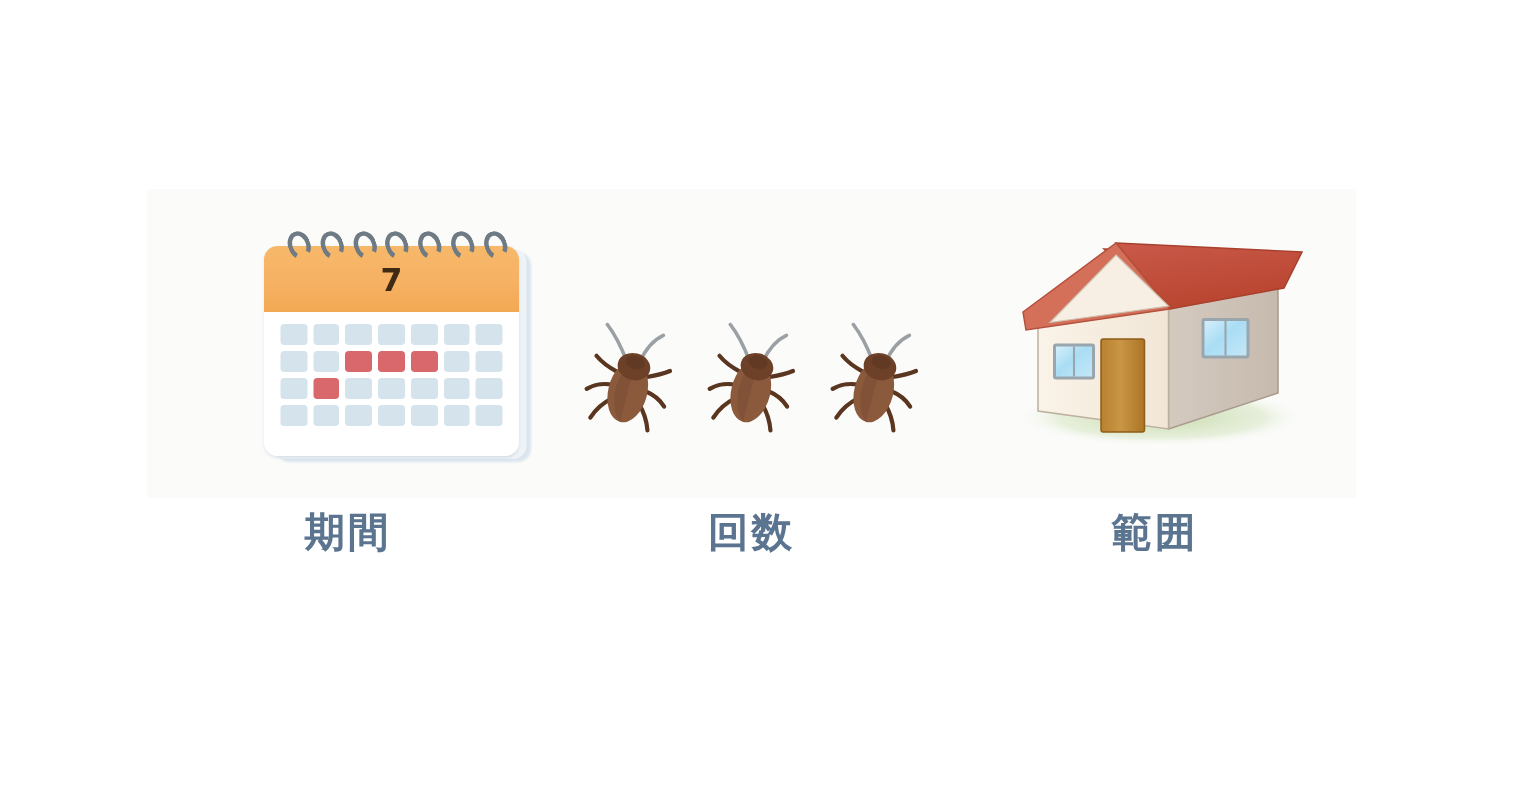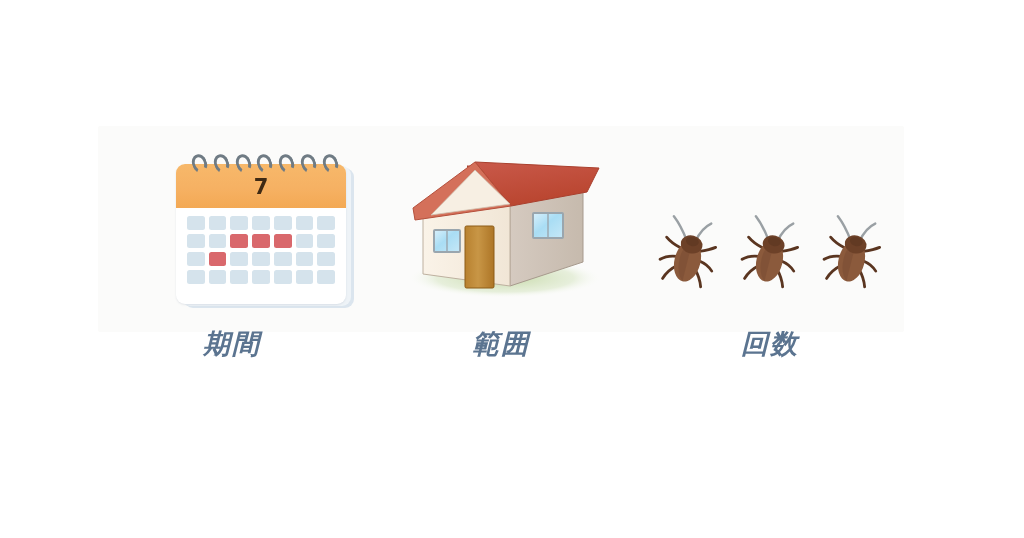--- a/index.html
+++ b/index.html
@@ -53,28 +53,27 @@
     align-items: center;
   }
 
   .art {
     position: relative;
     width: 268px;
     height: 200px;
   }
 
   .caption {
-    margin-top: 4px;
+    margin-top: 16px;
     font-size: 27px;
     font-weight: 700;
     letter-spacing: 2px;
     color: #5b7490;
     line-height: 1;
     white-space: nowrap;
-    font-style: italic;
   }
 
   
   .calendar-wrap {
     position: absolute;
     left: 78px;
     top: 28px;
     width: 182px;
     height: 160px;
   }
@@ -238,80 +237,20 @@
               <div class="ring"></div>
               <div class="ring"></div>
               <div class="ring"></div>
               <div class="ring"></div>
               <div class="ring"></div>
               <div class="ring"></div>
             </div>
         </div>
       </div>
       <div class="caption">期間</div>
-    </div>
-
-    <div class="column">
-      <div class="art">
-        <svg class="house" viewBox="0 0 230 165">
-          <defs>
-            <radialGradient id="grassGrad" cx="50%" cy="50%" r="50%">
-              <stop offset="0%" stop-color="#c3d7a4" stop-opacity=".95"></stop>
-              <stop offset="70%" stop-color="#d6e5c2" stop-opacity=".55"></stop>
-              <stop offset="100%" stop-color="#ffffff" stop-opacity="0"></stop>
-            </radialGradient>
-            <linearGradient id="roofMain" x1="0" y1="0" x2="0.4" y2="1">
-              <stop offset="0%" stop-color="#c9594a"></stop>
-              <stop offset="100%" stop-color="#b9452f"></stop>
-            </linearGradient>
-            <linearGradient id="frontWall" x1="0" y1="0" x2="1" y2="0">
-              <stop offset="0%" stop-color="#faf3e8"></stop>
-              <stop offset="100%" stop-color="#f1e6d6"></stop>
-            </linearGradient>
-            <linearGradient id="sideWall" x1="0" y1="0" x2="1" y2="0">
-              <stop offset="0%" stop-color="#d5cac0"></stop>
-              <stop offset="100%" stop-color="#c6baad"></stop>
-            </linearGradient>
-            <linearGradient id="winGrad" x1="0" y1="0" x2="1" y2="1">
-              <stop offset="0%" stop-color="#d9f0fb"></stop>
-              <stop offset="45%" stop-color="#a9ddf4"></stop>
-              <stop offset="100%" stop-color="#c6e8f7"></stop>
-            </linearGradient>
-            <linearGradient id="doorGrad" x1="0" y1="0" x2="1" y2="0">
-              <stop offset="0%" stop-color="#b8812f"></stop>
-              <stop offset="45%" stop-color="#c89646"></stop>
-              <stop offset="100%" stop-color="#ad7526"></stop>
-            </linearGradient>
-          </defs>
-
-          <ellipse cx="118" cy="132" rx="98" ry="20" fill="url(#grassGrad)"></ellipse>
-
-          <polygon points="123,56 196,36 196,116 123,140" fill="url(#sideWall)" stroke="#a79a8d" stroke-width="1"></polygon>
-
-          <polygon points="36,70 123,56 123,140 36,128" fill="url(#frontWall)" stroke="#bdb09f" stroke-width="1"></polygon>
-
-          <polygon points="80,20 208,24 196,42 123,58" fill="url(#roofMain)" stroke="#a9402e" stroke-width="1"></polygon>
-          <polygon points="80,20 208,24 196,42 123,58" fill="none"></polygon>
-
-          <polygon points="88,16 212,22 200,46 124,60" fill="url(#roofMain)" stroke="#a9402e" stroke-width="1"></polygon>
-
-          <polygon points="88,16 124,60 28,74 26,62" fill="#d4705a" stroke="#b4503c" stroke-width="1"></polygon>
-
-          <polygon points="88,24 123,58 44,69" fill="#f7efe3" stroke="#cfc2b1" stroke-width="0.8"></polygon>
-
-          <rect x="78" y="80" width="29" height="62" rx="1.5" fill="url(#doorGrad)" stroke="#8d5d19" stroke-width="1"></rect>
-
-          <rect x="47" y="84" width="26" height="22" rx="1" fill="url(#winGrad)" stroke="#9aa6ae" stroke-width="2"></rect>
-          <line x1="60" y1="85" x2="60" y2="105" stroke="#9aa6ae" stroke-width="1.4"></line>
-
-          <rect x="146" y="67" width="30" height="25" rx="1" fill="url(#winGrad)" stroke="#9aa6ae" stroke-width="2"></rect>
-          <line x1="161" y1="68" x2="161" y2="91" stroke="#9aa6ae" stroke-width="1.4"></line>
-        </svg>
-      </div>
-      <div class="caption">範囲</div>
     </div>
 
     <div class="column">
       <div class="art">
         <div class="roaches" id="roaches">
             <svg class="roach" width="62" height="76" viewBox="0 0 62 76">
               <g transform="rotate(14 31 44)">
                 <path d="M25 26 C18 16 12 10 7 6" fill="none" stroke="#9aa0a4" stroke-width="2.4" stroke-linecap="round"></path>
                 <path d="M34 25 C36 14 40 8 45 4" fill="none" stroke="#9aa0a4" stroke-width="2.4" stroke-linecap="round"></path>
                 <path d="M21 35 C13 33 9 31 5 28" fill="none" stroke="#5a3520" stroke-width="2.8" stroke-linecap="round"></path>
@@ -356,14 +295,74 @@
                 <path d="M31 27 C24 31 22 40 23 50 C24 58 27 64 31 67" fill="#7a4c33" opacity=".55"></path>
                 <ellipse cx="31" cy="29" rx="11" ry="9" fill="#6d4128"></ellipse>
                 <ellipse cx="31" cy="26" rx="6.5" ry="4.5" fill="#5b3520" opacity=".6"></ellipse>
               </g>
             </svg>
           </div>
       </div>
       <div class="caption">回数</div>
     </div>
 
+    <div class="column">
+      <div class="art">
+        <svg class="house" viewBox="0 0 230 165">
+          <defs>
+            <radialGradient id="grassGrad" cx="50%" cy="50%" r="50%">
+              <stop offset="0%" stop-color="#c3d7a4" stop-opacity=".95"></stop>
+              <stop offset="70%" stop-color="#d6e5c2" stop-opacity=".55"></stop>
+              <stop offset="100%" stop-color="#ffffff" stop-opacity="0"></stop>
+            </radialGradient>
+            <linearGradient id="roofMain" x1="0" y1="0" x2="0.4" y2="1">
+              <stop offset="0%" stop-color="#c9594a"></stop>
+              <stop offset="100%" stop-color="#b9452f"></stop>
+            </linearGradient>
+            <linearGradient id="frontWall" x1="0" y1="0" x2="1" y2="0">
+              <stop offset="0%" stop-color="#faf3e8"></stop>
+              <stop offset="100%" stop-color="#f1e6d6"></stop>
+            </linearGradient>
+            <linearGradient id="sideWall" x1="0" y1="0" x2="1" y2="0">
+              <stop offset="0%" stop-color="#d5cac0"></stop>
+              <stop offset="100%" stop-color="#c6baad"></stop>
+            </linearGradient>
+            <linearGradient id="winGrad" x1="0" y1="0" x2="1" y2="1">
+              <stop offset="0%" stop-color="#d9f0fb"></stop>
+              <stop offset="45%" stop-color="#a9ddf4"></stop>
+              <stop offset="100%" stop-color="#c6e8f7"></stop>
+            </linearGradient>
+            <linearGradient id="doorGrad" x1="0" y1="0" x2="1" y2="0">
+              <stop offset="0%" stop-color="#b8812f"></stop>
+              <stop offset="45%" stop-color="#c89646"></stop>
+              <stop offset="100%" stop-color="#ad7526"></stop>
+            </linearGradient>
+          </defs>
+
+          <ellipse cx="118" cy="132" rx="98" ry="20" fill="url(#grassGrad)"></ellipse>
+
+          <polygon points="123,56 196,36 196,116 123,140" fill="url(#sideWall)" stroke="#a79a8d" stroke-width="1"></polygon>
+
+          <polygon points="36,70 123,56 123,140 36,128" fill="url(#frontWall)" stroke="#bdb09f" stroke-width="1"></polygon>
+
+          <polygon points="80,20 208,24 196,42 123,58" fill="url(#roofMain)" stroke="#a9402e" stroke-width="1"></polygon>
+          <polygon points="80,20 208,24 196,42 123,58" fill="none"></polygon>
+
+          <polygon points="88,16 212,22 200,46 124,60" fill="url(#roofMain)" stroke="#a9402e" stroke-width="1"></polygon>
+
+          <polygon points="88,16 124,60 28,74 26,62" fill="#d4705a" stroke="#b4503c" stroke-width="1"></polygon>
+
+          <polygon points="88,24 123,58 44,69" fill="#f7efe3" stroke="#cfc2b1" stroke-width="0.8"></polygon>
+
+          <rect x="78" y="80" width="29" height="62" rx="1.5" fill="url(#doorGrad)" stroke="#8d5d19" stroke-width="1"></rect>
+
+          <rect x="47" y="84" width="26" height="22" rx="1" fill="url(#winGrad)" stroke="#9aa6ae" stroke-width="2"></rect>
+          <line x1="60" y1="85" x2="60" y2="105" stroke="#9aa6ae" stroke-width="1.4"></line>
+
+          <rect x="146" y="67" width="30" height="25" rx="1" fill="url(#winGrad)" stroke="#9aa6ae" stroke-width="2"></rect>
+          <line x1="161" y1="68" x2="161" y2="91" stroke="#9aa6ae" stroke-width="1.4"></line>
+        </svg>
+      </div>
+      <div class="caption">範囲</div>
+    </div>
+
   </div>
 </div>
 
 </body></html>

